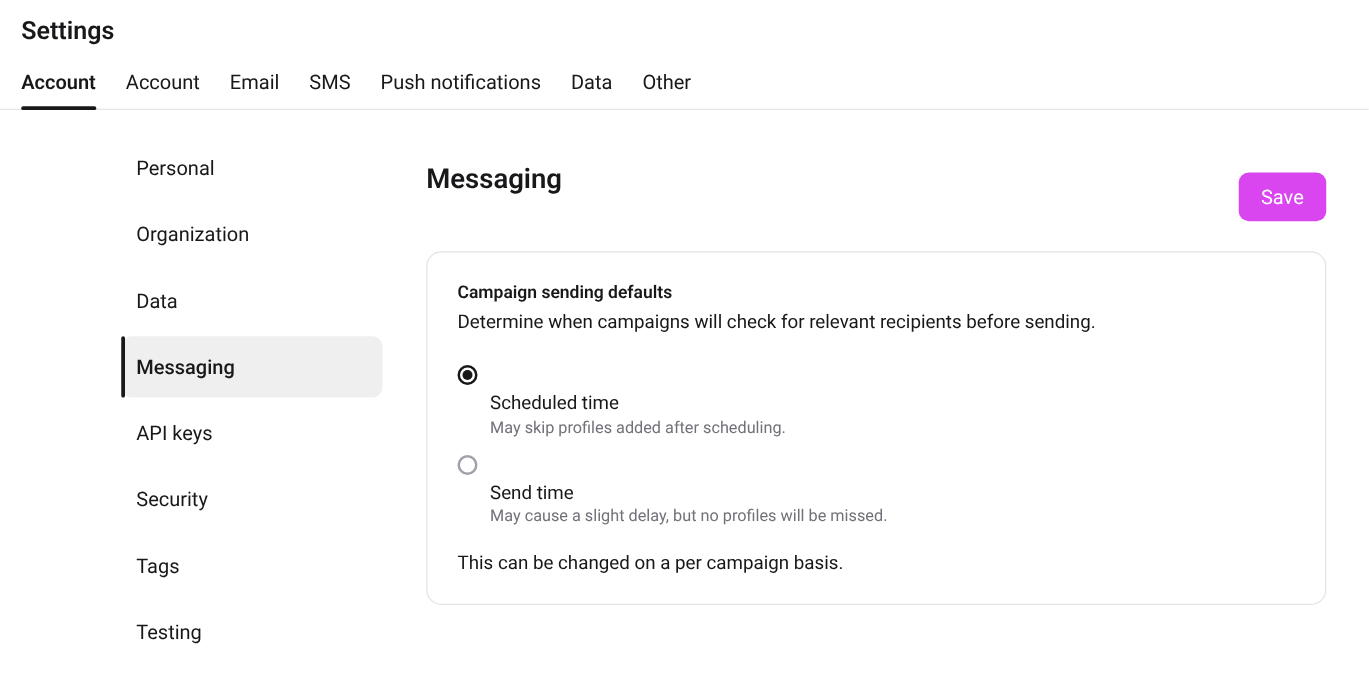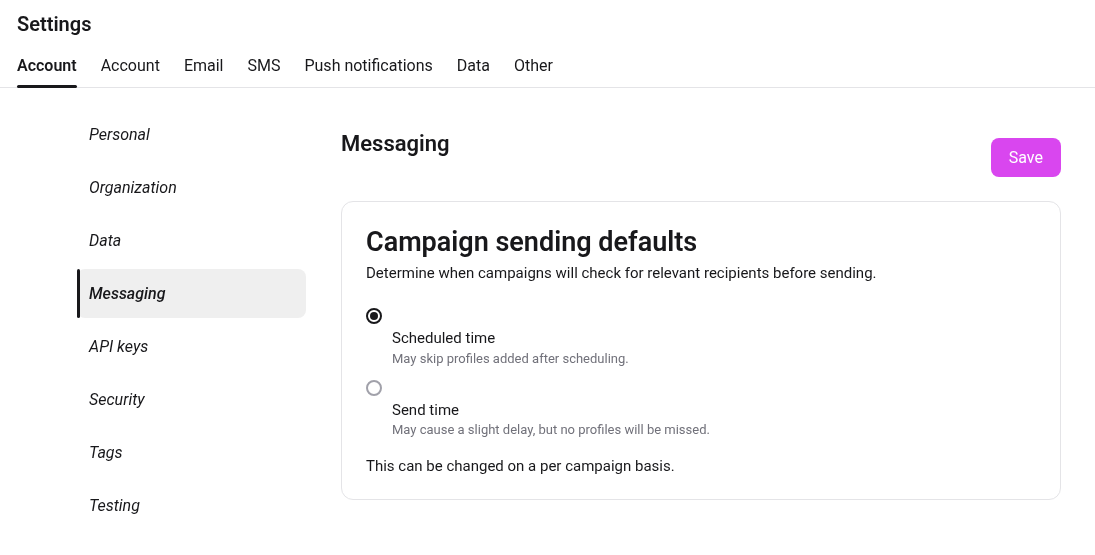--- a/index.html
+++ b/index.html
@@ -46,23 +46,22 @@
       height: 3px;
       background: #18181b;
       border-radius: 2px;
     }
     .content {
       display: flex;
       padding-top: 22px;
     }
     .sidebar {
       width: 306px;
-      padding-left: 77px;
+      padding-left: 97px;
       padding-right: 0;
-      font-style: italic;
     }
     .sidebar-item {
       font-size: 16px;
       color: #18181b;
       padding: 15px 12px;
       cursor: pointer;
       border-radius: 8px;
       margin-bottom: 4px;
       position: relative;
     }
@@ -105,21 +104,21 @@
       cursor: pointer;
       font-family: inherit;
       margin-top: 28px;
     }
     .card {
       border: 1px solid #e4e4e7;
       border-radius: 12px;
       padding: 24px;
     }
     .card-title {
-      font-size: 27px;
+      font-size: 14px;
       font-weight: 600;
       margin-bottom: 6px;
     }
     .card-desc {
       font-size: 15px;
       color: #18181b;
       margin-bottom: 24px;
     }
     .field-label {
       font-size: 15px;

